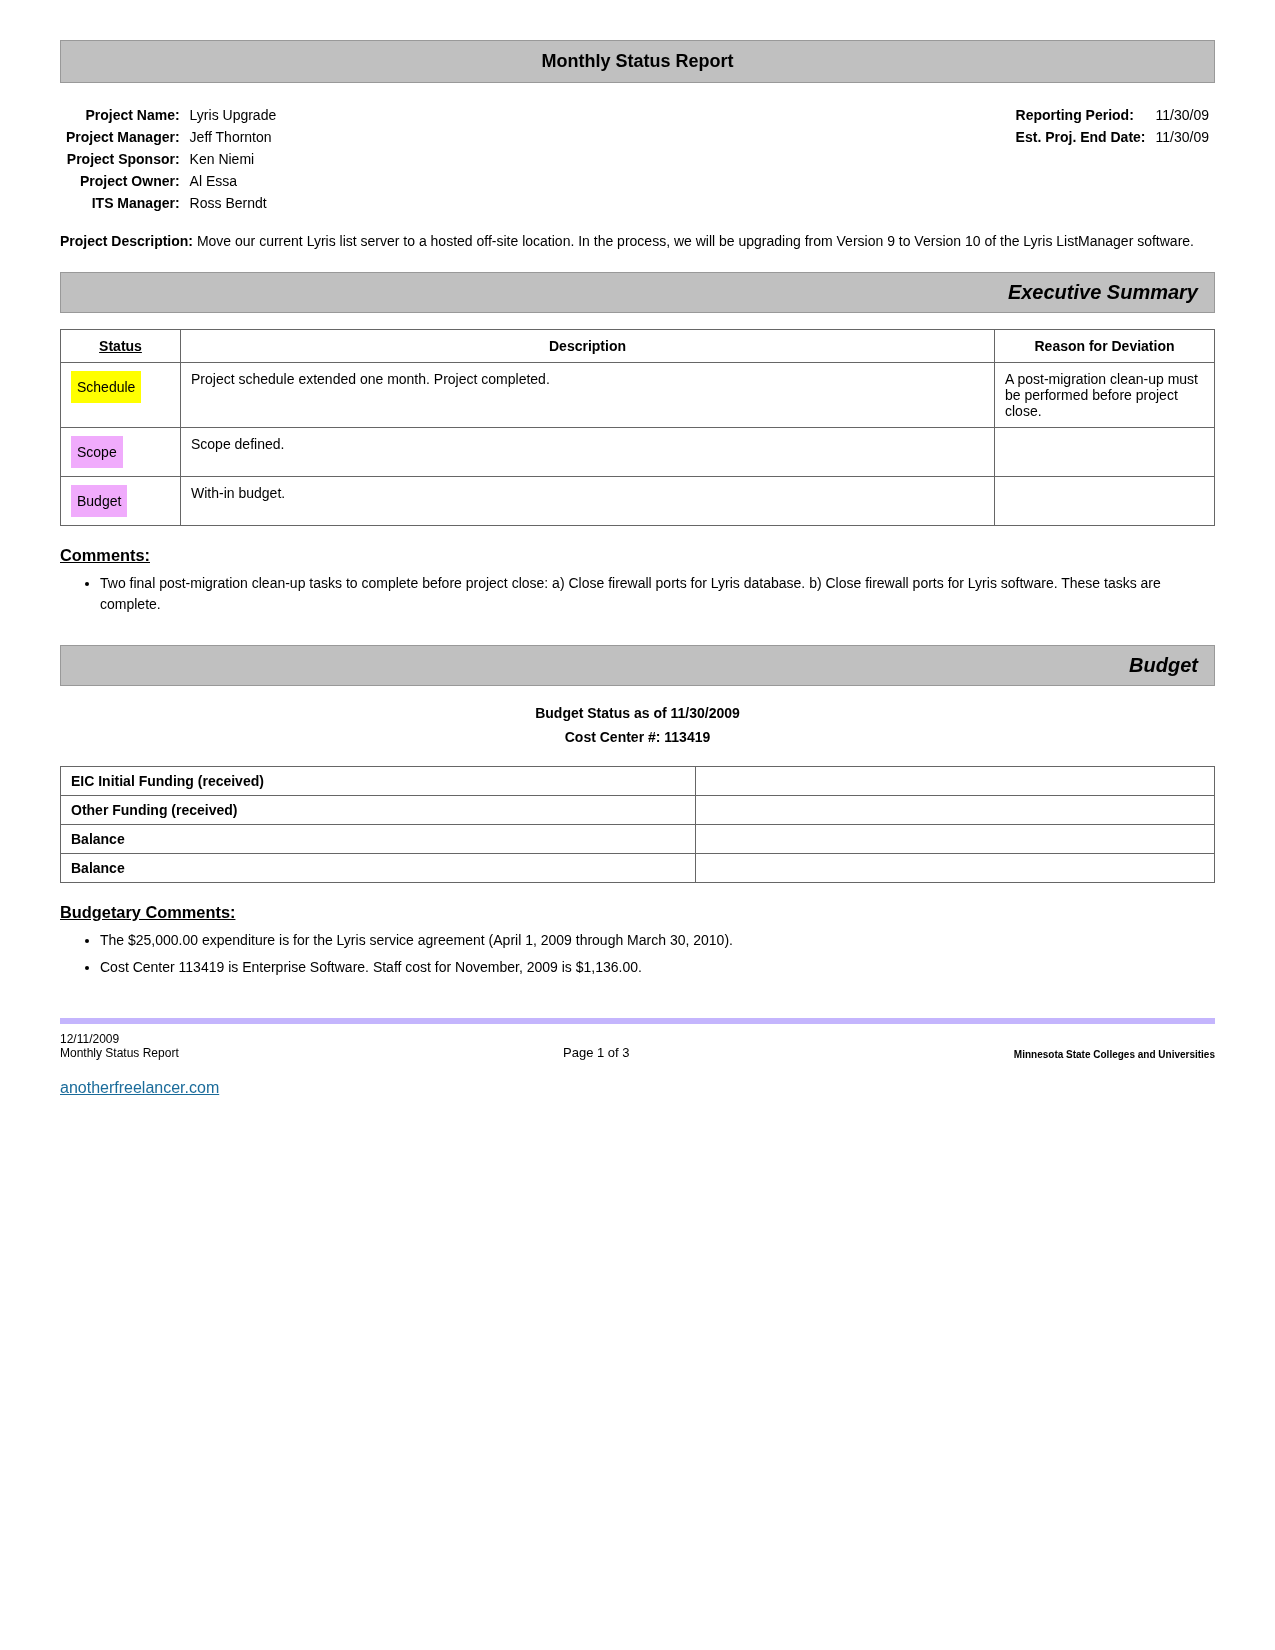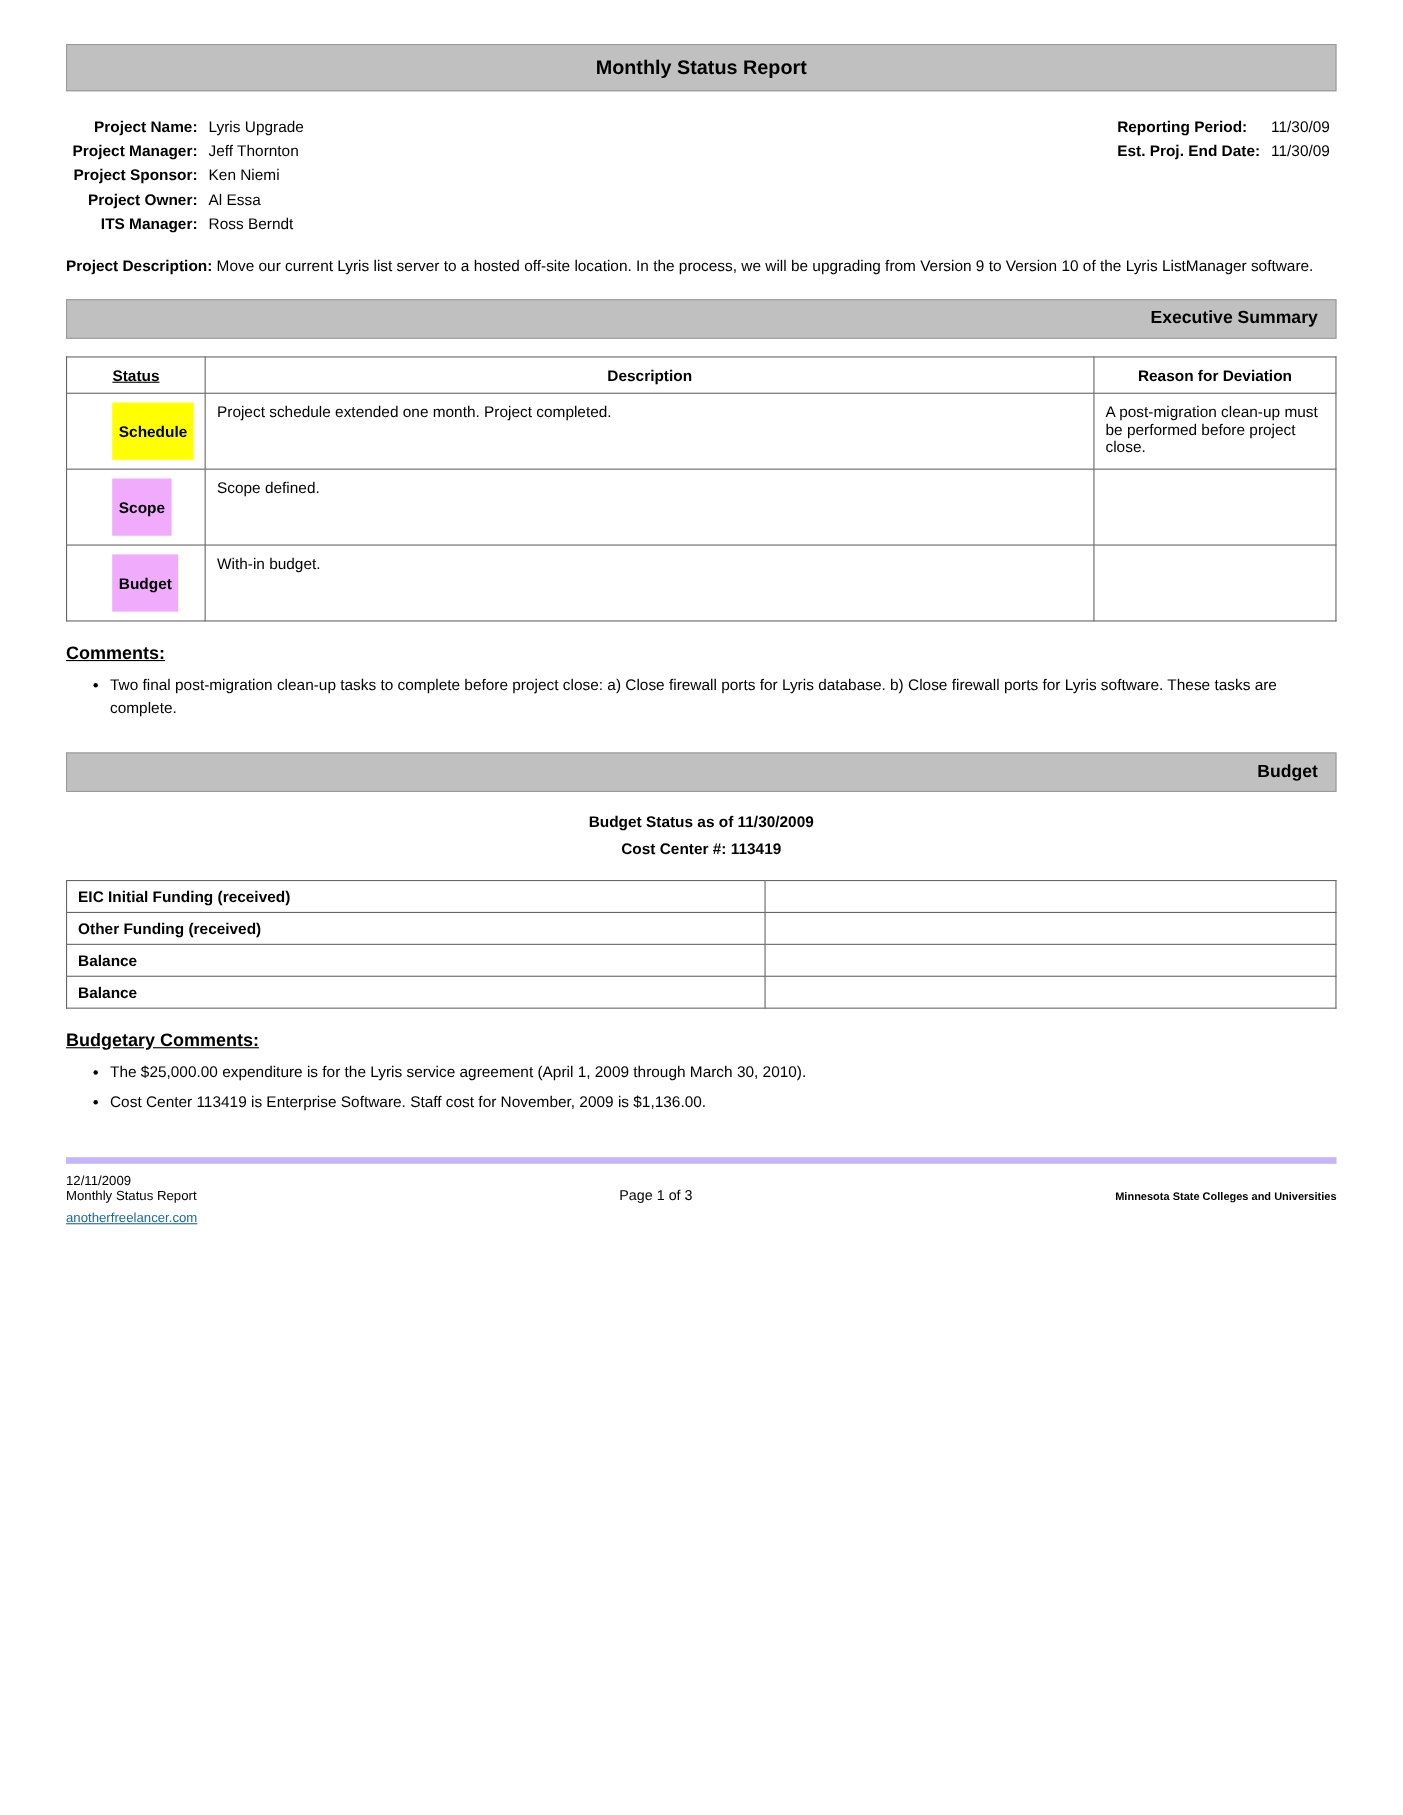--- a/index.html
+++ b/index.html
@@ -57,21 +57,22 @@
     }
 
     .section-header {
       background: #c0c0c0;
       padding: 8px 16px;
       margin-bottom: 16px;
       border: 1px solid #999;
       text-align: right;
     }
     .section-header h2 {
-      font-size: 16px;
+      font-size: 20px;
+      font-style: italic;
       font-weight: bold;
     }
 
     .status-table {
       width: 100%;
       border-collapse: collapse;
       margin-bottom: 20px;
     }
     .status-table th, .status-table td {
       border: 1px solid #666;
@@ -88,23 +89,22 @@
     }
     .status-table thead th:nth-child(2) {
       width: auto;
     }
     .status-table thead th:nth-child(3) {
       width: 220px;
     }
 
     .badge {
       display: inline-block;
-      padding: 18px 6px;
-      font-weight: bold;
-      margin-left: 31px;
+      padding: 8px 6px;
+      font-weight: normal;
     }
     .badge-yellow { background: #ffff00; }
     .badge-green { background: #f0abfc; color: #000; }
 
     .comments-section {
       margin-bottom: 30px;
     }
     .comments-section h3 {
       font-weight: bold;
       text-decoration: underline;
@@ -168,24 +168,24 @@
       display: flex;
       justify-content: space-between;
       align-items: flex-end;
       gap: 16px;
     }
     .page-footer .footer-left { font-size: 12px; }
     .page-footer .footer-center { font-size: 13px; text-align: center; }
     .page-footer .footer-right { font-size: 10px; text-align: right; font-weight: bold; }
 
     .watermark {
-      font-size: 12px;
+      font-size: 16px;
       color: #1a6b9a;
       text-decoration: underline;
-      margin-top: 6px;
+      margin-top: 19px;
     }
   </style>
 </head>
 <body>
 
 <div class="page-title-bar">
   <h1>Monthly Status Report</h1>
 </div>
 
 <div class="project-info">

